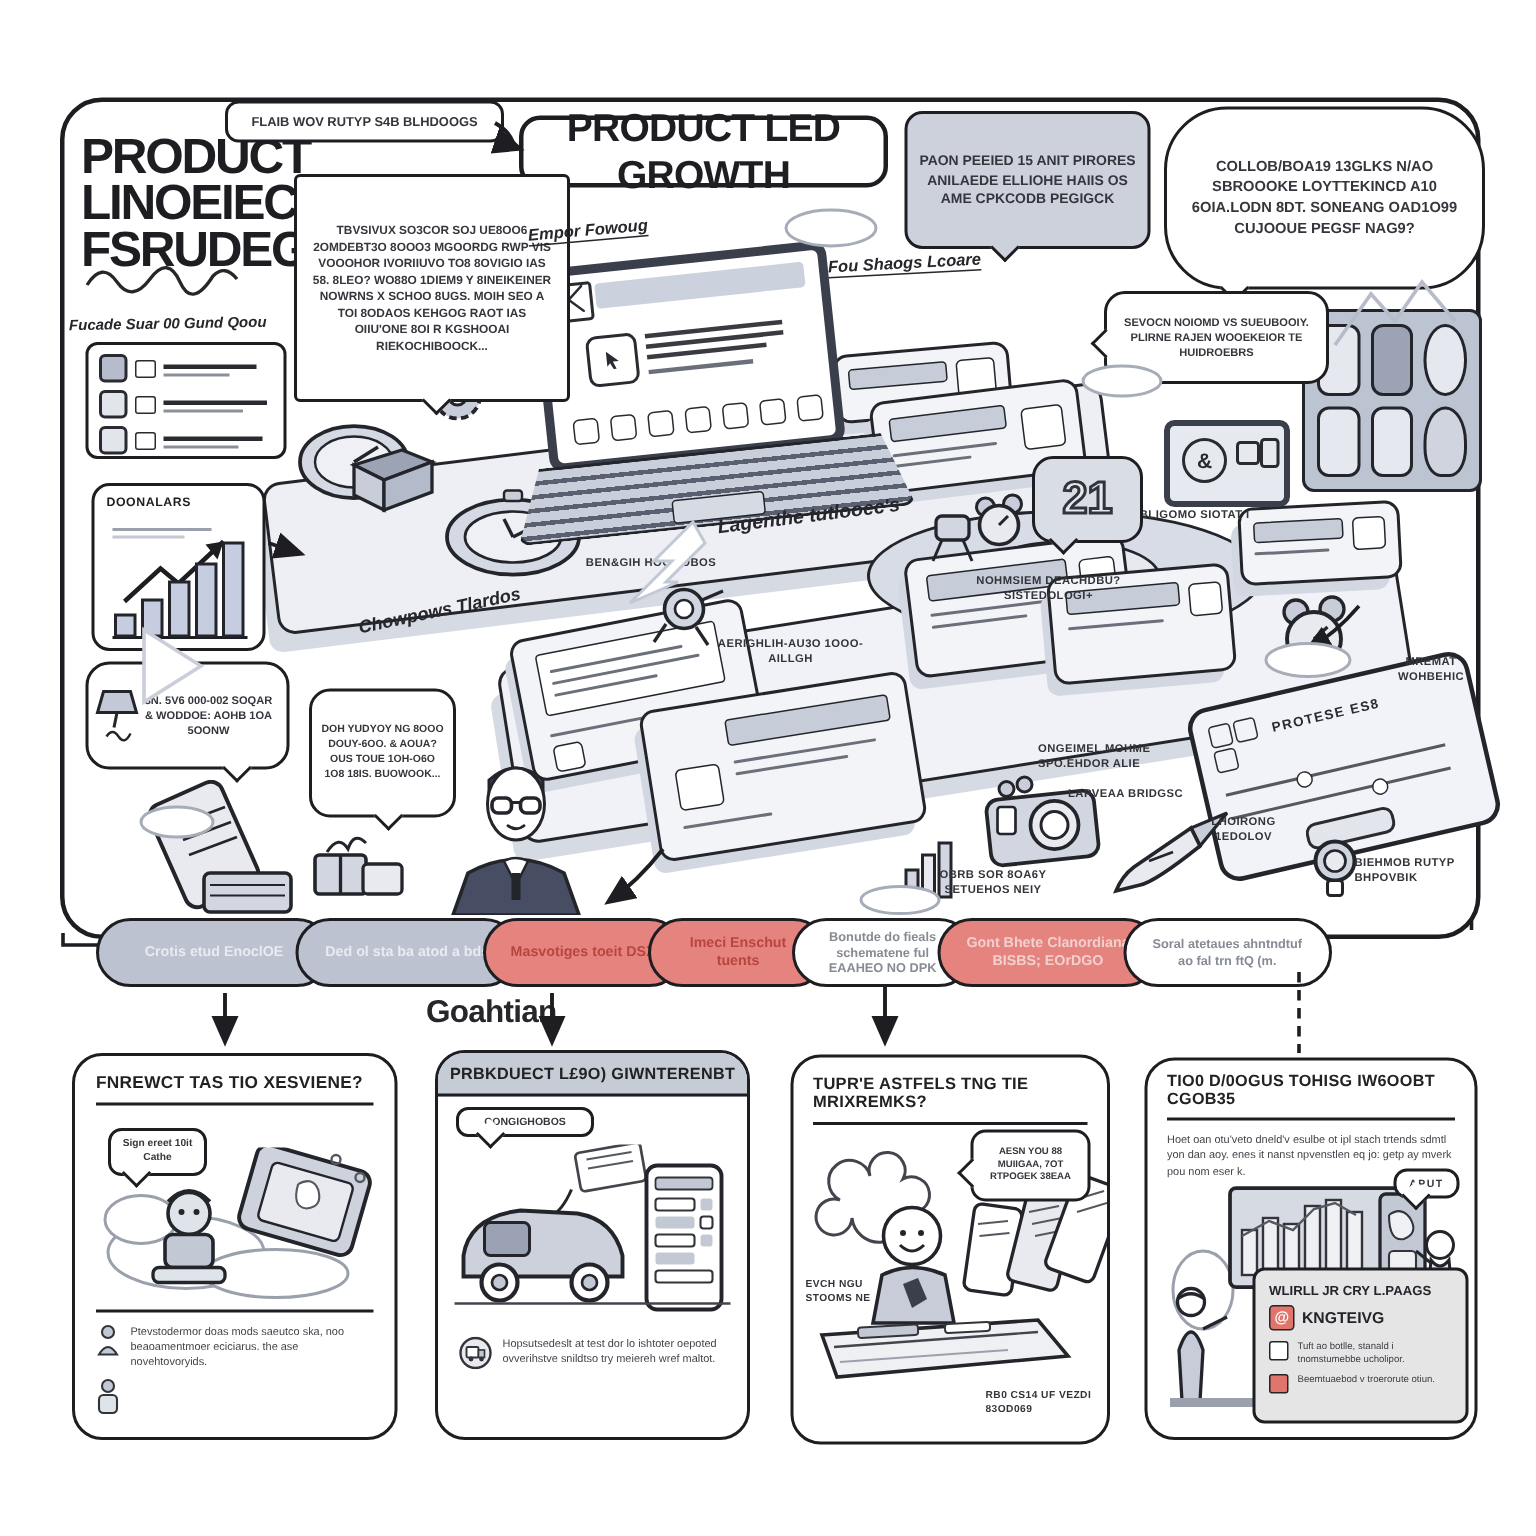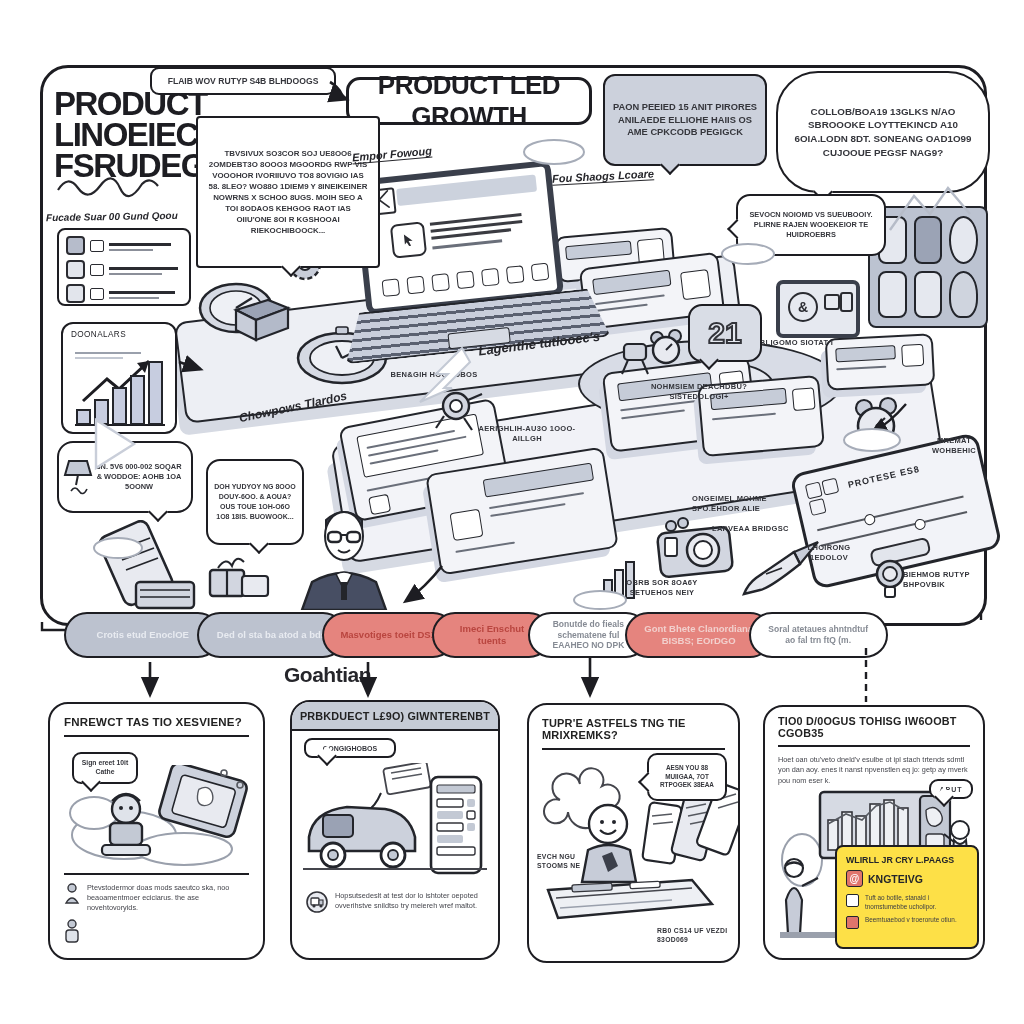--- a/index.html
+++ b/index.html
@@ -109,21 +109,21 @@
       <span style="width:15px;height:15px;border:2px solid #2a2b31;border-radius:4px;background:#e2e5ec"></span>
       <span style="display:inline-block;width:12px;height:10px;border:1.5px solid #2a2b31;border-radius:2px"></span>
       <span style="flex:1">
           <span style="display:block;height:2.5px;background:#2a2b31;width:90%;margin:3px 0"></span>
           <span style="display:block;height:2px;background:#8b8f99;width:68%"></span>
         </span>
     </div>
   </div>
 
   <div class="card" style="left:61px;top:322px;width:116px;height:112px;border-radius:12px;padding:6px 8px">
-    <div style="font-size:8.2px;font-weight:400;letter-spacing:.4px">DOONALARS</div>
+    <div style="font-size:8.2px;font-weight:700;letter-spacing:.4px">DOONALARS</div>
     <svg id="doonalars-svg" width="98" height="90" viewBox="0 0 98 90">
       <line x1="4" y1="14" x2="70" y2="14" stroke="#9aa0ac" stroke-width="2"></line>
       <line x1="4" y1="19" x2="52" y2="19" stroke="#c3c8d2" stroke-width="2"></line>
       <polyline points="12,62 36,40 48,50 78,22" fill="none" stroke="#1d1d22" stroke-width="3"></polyline>
       <polygon points="78,22 66,24 74,34" fill="#1d1d22"></polygon>
       <line x1="4" y1="86" x2="94" y2="86" stroke="#1d1d22" stroke-width="2"></line>
     <rect x="6" y="71" width="13" height="14" fill="#c7cde0" stroke="#23252b" stroke-width="2"></rect>
         <rect x="24" y="61" width="13" height="24" fill="#c7cde0" stroke="#23252b" stroke-width="2"></rect>
         <rect x="42" y="49" width="13" height="36" fill="#c7cde0" stroke="#23252b" stroke-width="2"></rect>
         <rect x="60" y="37" width="13" height="48" fill="#c7cde0" stroke="#23252b" stroke-width="2"></rect>
@@ -540,21 +540,21 @@
       <circle cx="16" cy="78" r="9" fill="#fff" stroke="#23252b" stroke-width="2.2"></circle>
       <path d="M7,76 q9,-7 18,0" fill="none" stroke="#23252b" stroke-width="2.2"></path>
       <path d="M8,110 q8,-24 16,0 l-2,34 l-12,0 Z" fill="#c7ccd8" stroke="#23252b" stroke-width="2.2"></path>
       <line x1="24" y1="96" x2="40" y2="88" stroke="#23252b" stroke-width="2.2"></line>
       <rect x="2" y="142" width="60" height="6" fill="#9aa0ac"></rect>
     </svg>
     <div class="bubble" style="left:164px;top:72px;width:44px;height:20px;border-radius:9px;font-size:7px;letter-spacing:1px">
       <span>APUT</span>
       <span class="tail" style="left:6px;bottom:-7px"></span>
     </div>
-    <div class="card" style="left:70px;top:138px;width:144px;height:104px;background:#fde047;border-radius:8px;padding:8px 9px">
+    <div class="card" style="left:70px;top:138px;width:144px;height:104px;background:#e5e5e5;border-radius:8px;padding:8px 9px">
       <div style="font-size:8.8px;font-weight:800;color:#23252b">WLIRLL JR CRY L.PAAGS</div>
       <div style="display:flex;align-items:center;gap:5px;margin-top:5px">
         <span style="width:15px;height:15px;background:var(--accent-orange);border:1.6px solid #23252b;border-radius:3px;color:#fff;font-size:10px;font-weight:bold;display:flex;align-items:center;justify-content:center">@</span>
         <span style="font-size:10.5px;font-weight:800;color:#23252b">KNGTEIVG</span>
       </div>
       <div style="display:flex;gap:6px;margin-top:7px;align-items:flex-start">
         <span style="width:11px;height:11px;background:#fff;border:1.6px solid #23252b;border-radius:2px;flex:none"></span>
         <span style="font-size:6.4px;line-height:1.35;color:#3c3d44">Tuft ao botlle, stanald i tnomstumebbe ucholipor.</span>
       </div>
       <div style="display:flex;gap:6px;margin-top:5px;align-items:flex-start">

